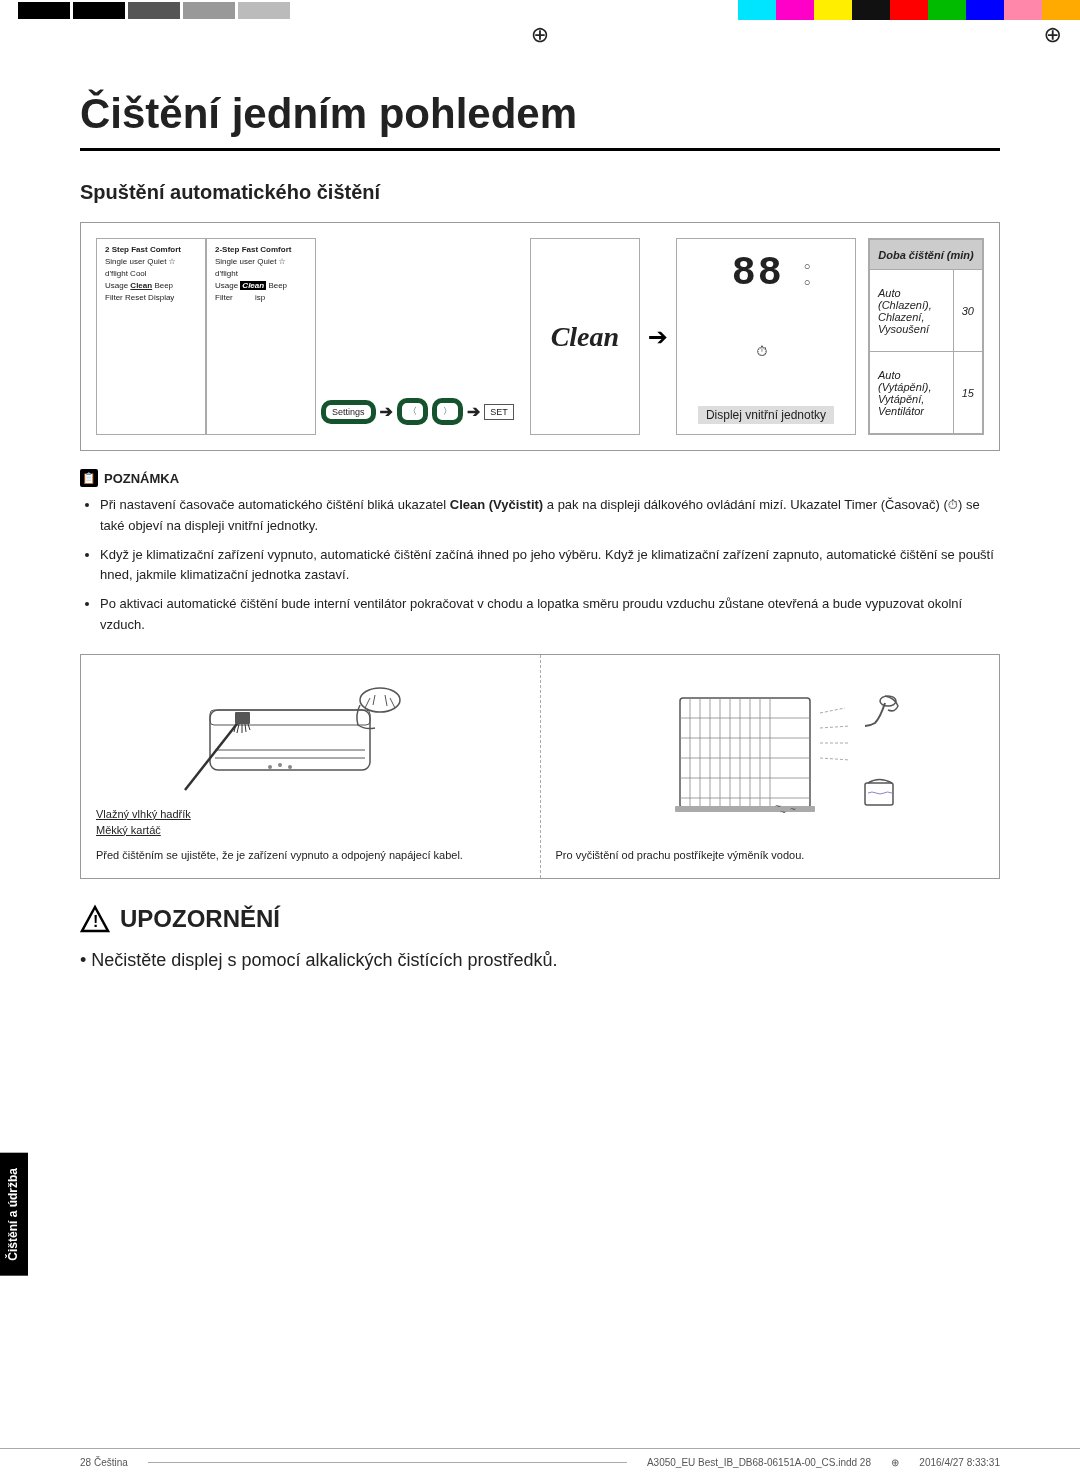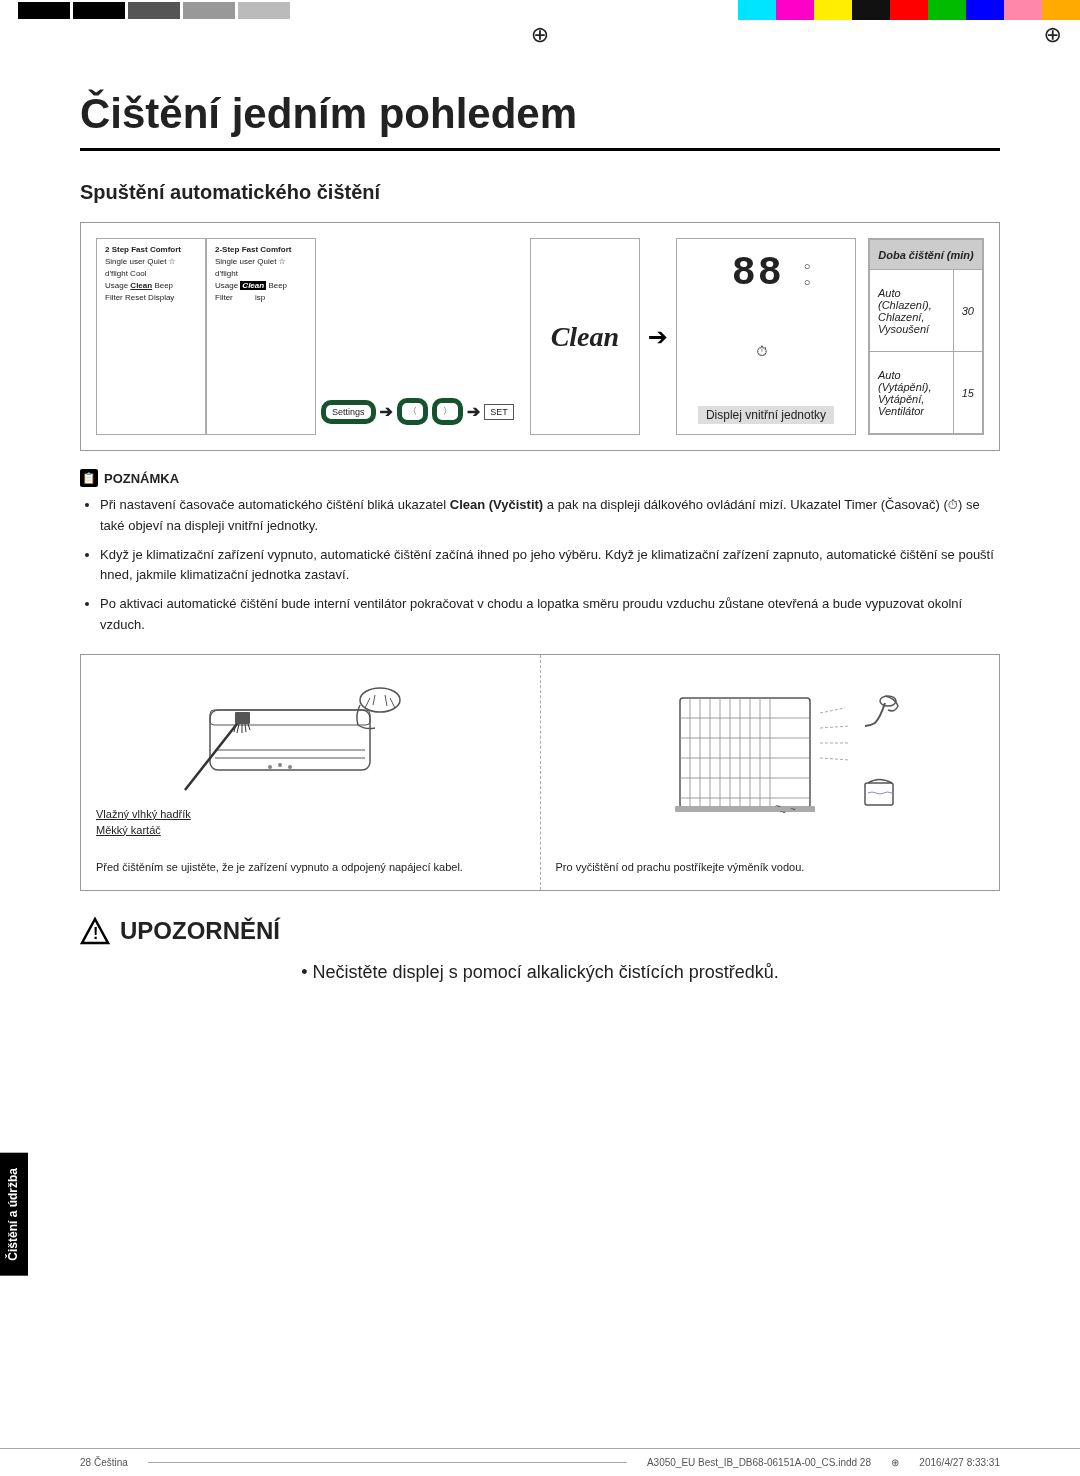--- a/index.html
+++ b/index.html
@@ -174,21 +174,21 @@
     }
 
     .cleaning-labels {
       font-size: 11px;
       margin-top: 8px;
       text-decoration: underline;
     }
 
     .cleaning-caption {
       font-size: 11px;
-      margin-top: 24px;
+      margin-top: 12px;
       line-height: 1.4;
     }
 
     
     .warning-section {
       margin: 25px 0;
     }
 
     .warning-header {
       font-size: 24px;
@@ -200,21 +200,20 @@
     }
 
     .warning-triangle {
       width: 30px;
       height: 30px;
     }
 
     .warning-bullet {
       font-size: 18px;
       line-height: 1.6;
-      text-align: center;
     }
 
     
     .bottom-bar {
       position: absolute;
       bottom: 0;
       left: 0;
       right: 0;
       border-top: 1px solid #aaa;
       padding: 8px 80px;

